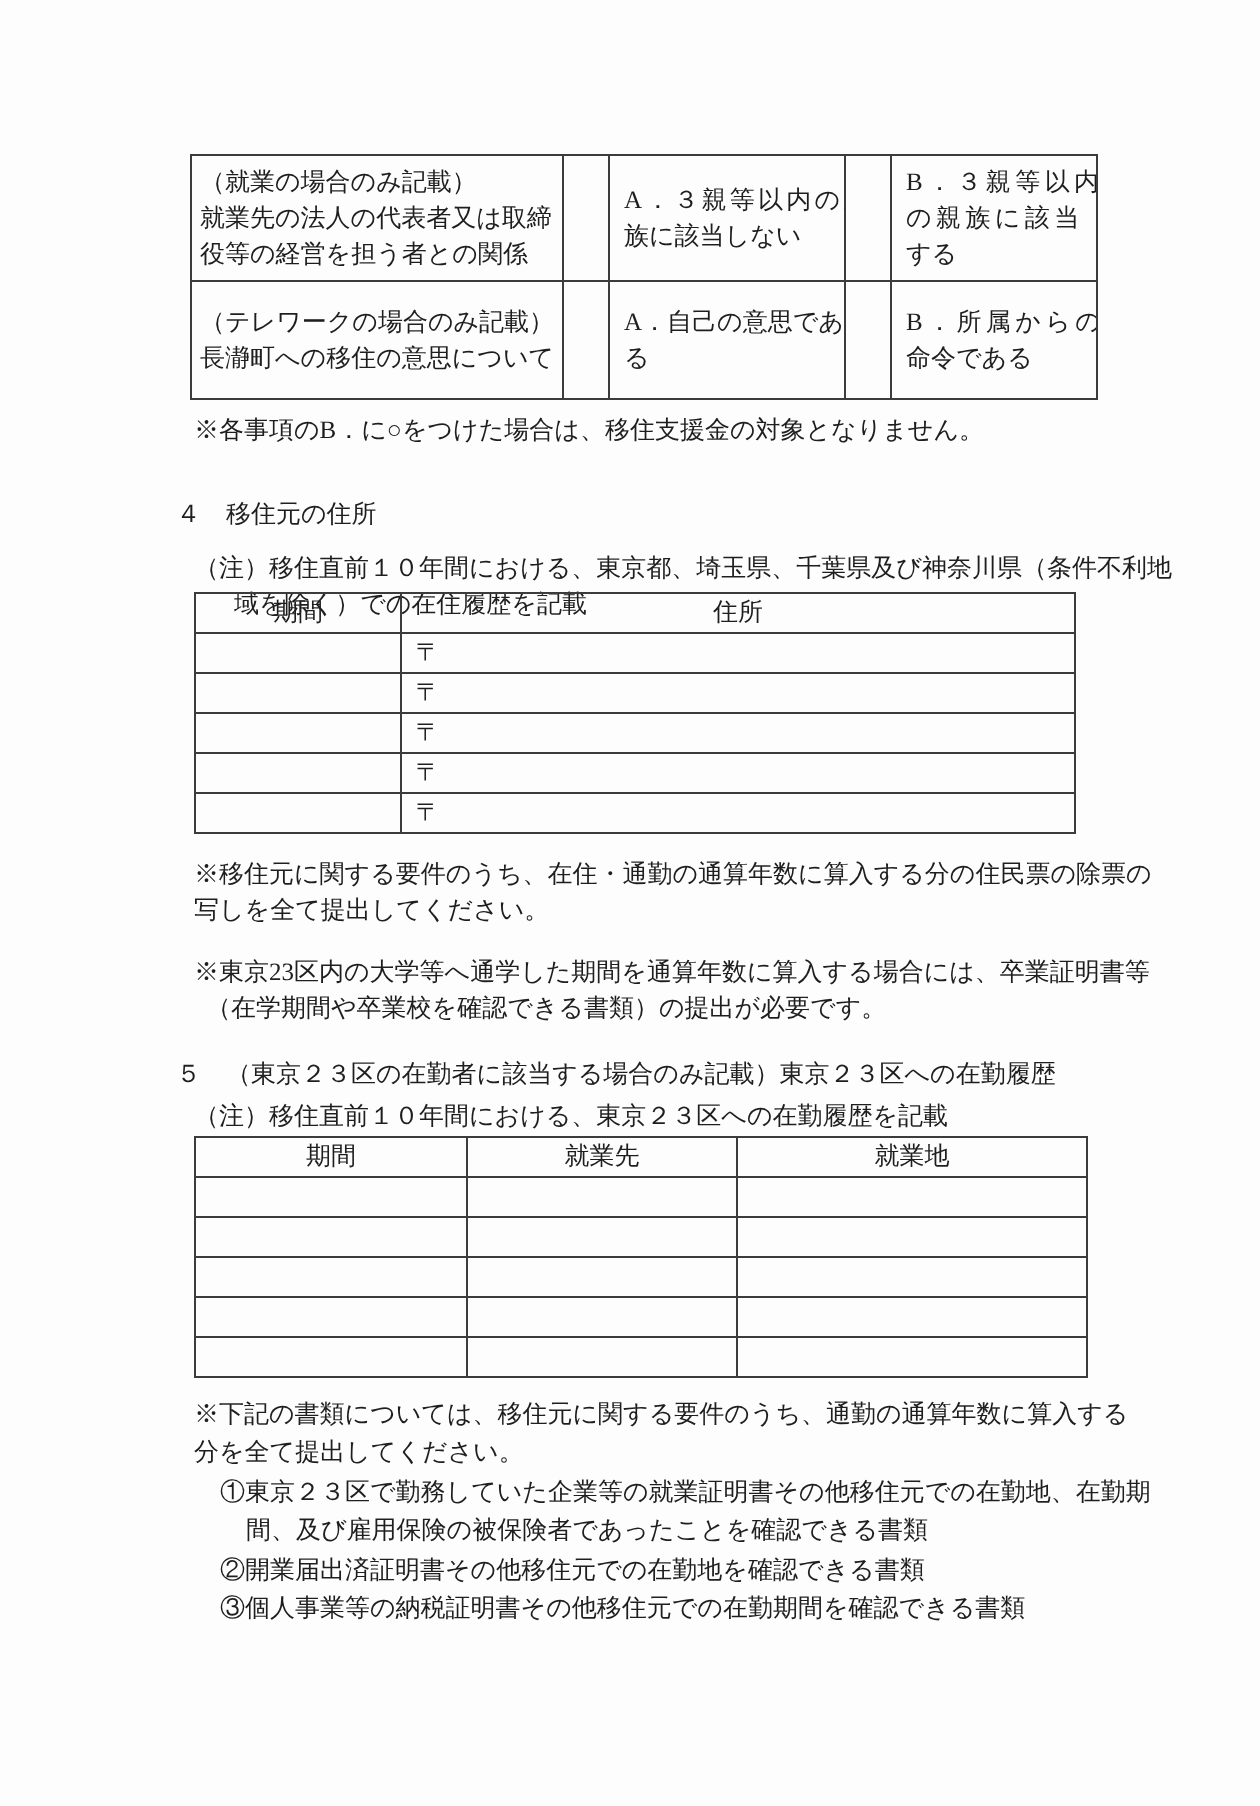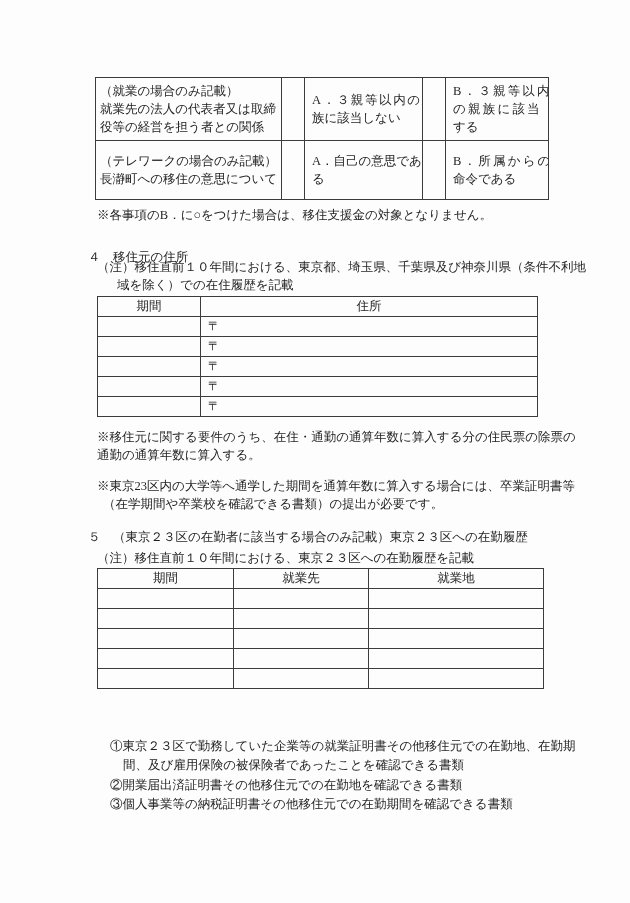--- a/index.html
+++ b/index.html
@@ -88,21 +88,21 @@
       </tr>
     </tbody>
   </table>
 
   <div class="abs note" style="left:97px;top:206px;">
     <div class="ln">※各事項のB．に○をつけた場合は、移住支援金の対象となりません。</div>
   </div>
 
   <div class="abs heading" style="left:88px;top:248px;">４　移住元の住所</div>
 
-  <div class="abs note" style="left:97px;top:258px;">
+  <div class="abs note" style="left:97px;top:275px;">
     <div class="ln">（注）移住直前１０年間における、東京都、埼玉県、千葉県及び神奈川県（条件不利地</div>
     <div class="ln ind20">域を除く）での在住履歴を記載</div>
   </div>
 
   <table class="doc-table t2">
     <colgroup>
         <col style="width:103px">
         <col style="width:337px">
       </colgroup>
     <tbody>
@@ -128,21 +128,21 @@
       </tr>
       <tr>
         <td></td>
         <td class="postal-cell"><span>〒</span></td>
       </tr>
     </tbody>
   </table>
 
   <div class="abs note" style="left:97px;top:428px;">
     <div class="ln">※移住元に関する要件のうち、在住・通勤の通算年数に算入する分の住民票の除票の</div>
-    <div class="ln">通勤の通算年数に算入する。</div>
+    <div class="ln">写しを全て提出してください。</div>
   </div>
 
   <div class="abs note" style="left:97px;top:477px;">
     <div class="ln">※東京23区内の大学等へ通学した期間を通算年数に算入する場合には、卒業証明書等</div>
     <div class="ln ind6">（在学期間や卒業校を確認できる書類）の提出が必要です。</div>
   </div>
 
   <div class="abs heading" style="left:88px;top:528px;">５　（東京２３区の在勤者に該当する場合のみ記載）東京２３区への在勤履歴</div>
 
   <div class="abs note" style="left:97px;top:549px;">
@@ -182,20 +182,24 @@
         <td></td>
       </tr>
       <tr>
         <td></td>
         <td></td>
         <td></td>
       </tr>
     </tbody>
   </table>
 
+  <div class="abs note lh19" style="left:97px;top:698px;">
+    <div class="ln">※下記の書類については、移住元に関する要件のうち、通勤の通算年数に算入する</div>
+    <div class="ln">分を全て提出してください。</div>
+  </div>
 
   <div class="abs note lh19" style="left:110px;top:737px;">
     <div class="ln">①東京２３区で勤務していた企業等の就業証明書その他移住元での在勤地、在勤期</div>
     <div class="ln ind13">間、及び雇用保険の被保険者であったことを確認できる書類</div>
   </div>
 
   <div class="abs note lh19" style="left:110px;top:795px;">
     <div class="ln">③個人事業等の納税証明書その他移住元での在勤期間を確認できる書類</div>
   </div>
 

